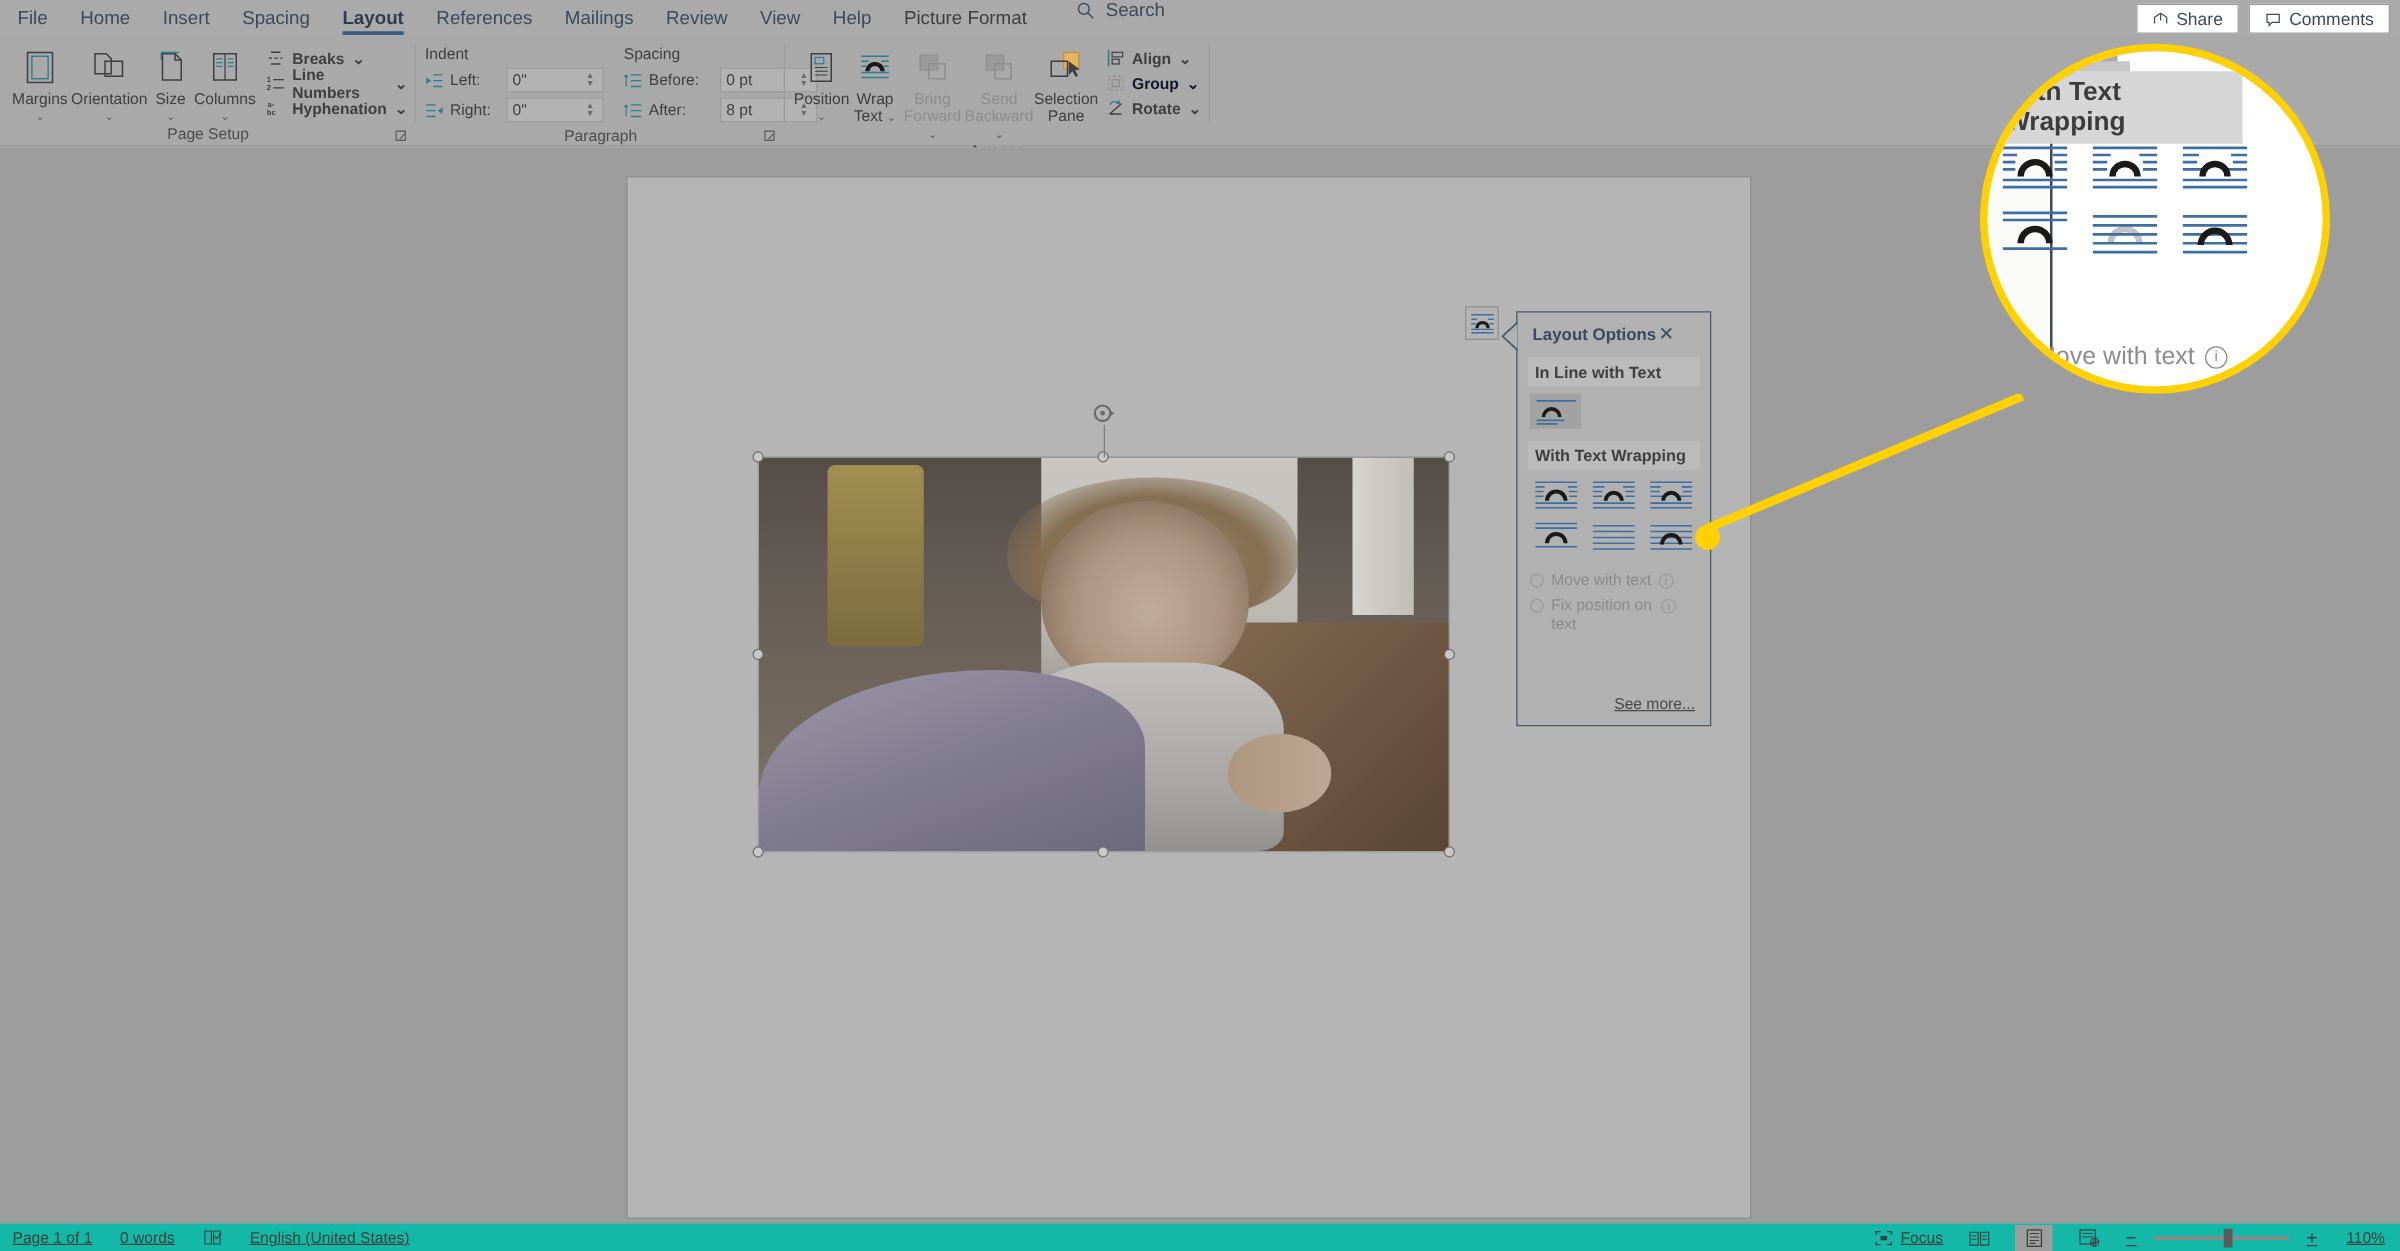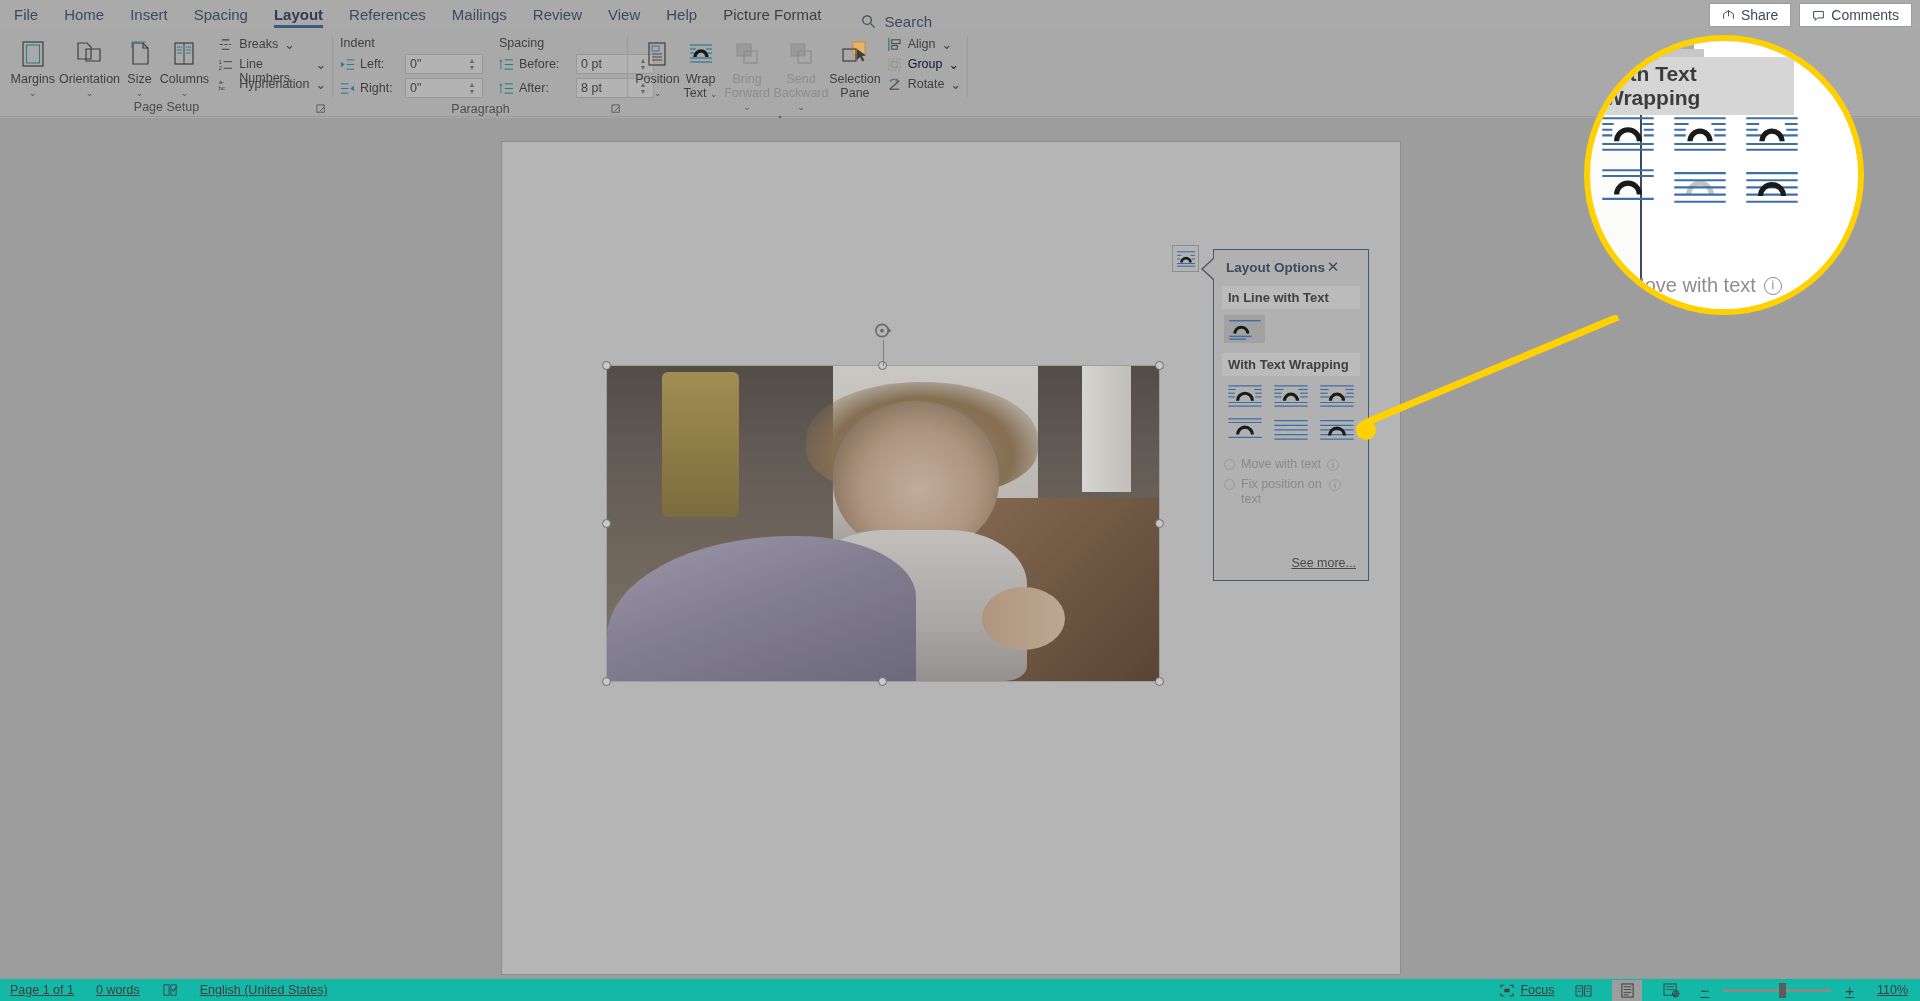--- a/index.html
+++ b/index.html
@@ -9,21 +9,21 @@
     font-family: "Liberation Sans", sans-serif;
     background: #a9a9a9;
     color: #404040;
   }
   #app { position: relative; width: 1920px; height: 1001px; }
 
   
   .tabbar {
     position: absolute; top: 0; left: 0; width: 1920px; height: 30px;
     background: #abaaaa;
-    display: flex; align-items: flex-end;
+    display: flex; align-items: flex-start;
   }
   .tab {
     font-size: 15px; color: #3b4a5c; padding: 0 13px; height: 30px;
     line-height: 30px; white-space: nowrap; position: relative;
   }
   .tab.first { padding-left: 14px; }
   .tab.active { color: #2f3e50; font-weight: bold; }
   .tab.active::after {
     content: ""; position: absolute; left: 13px; right: 13px; bottom: 2px;
     height: 3px; background: #3d5a80;
@@ -66,21 +66,21 @@
   .bigbtn {
     width: 62px; display: flex; flex-direction: column; align-items: center;
     font-size: 12.5px; color: #3f3f3f; line-height: 13px; text-align: center;
     padding-top: 2px; cursor: default;
   }
   .bigbtn .glyph { height: 36px; display: flex; align-items: center; justify-content: center; }
   .bigbtn .cap { margin-top: 1px; }
   .bigbtn .caret { font-size: 9px; margin-top: 1px; color: #555; }
   .bigbtn.disabled { color: #8d8d8d; }
 
-  .smallrow { display: flex; gap: 6px; height: 19px; font-size: 12.5px; color: #3f3f3f; }
+  .smallrow { display: flex; align-items: center; gap: 6px; height: 19px; font-size: 12.5px; color: #3f3f3f; font-weight: bold; }
   .smallrow.disabled { color: #0f172a; }
   .smallcol { display: flex; flex-direction: column; gap: 1px; padding-top: 3px; }
 
   
   .para-wrap { display: flex; gap: 16px; padding-top: 2px; }
   .para-col { display: flex; flex-direction: column; }
   .para-head { font-size: 12.5px; color: #3f3f3f; margin-bottom: 4px; }
   .field-row { display: flex; align-items: center; gap: 5px; margin-bottom: 4px; height: 20px; }
   .field-label { font-size: 12.5px; color: #3f3f3f; width: 40px; }
   .field-label.w52 { width: 52px; }

